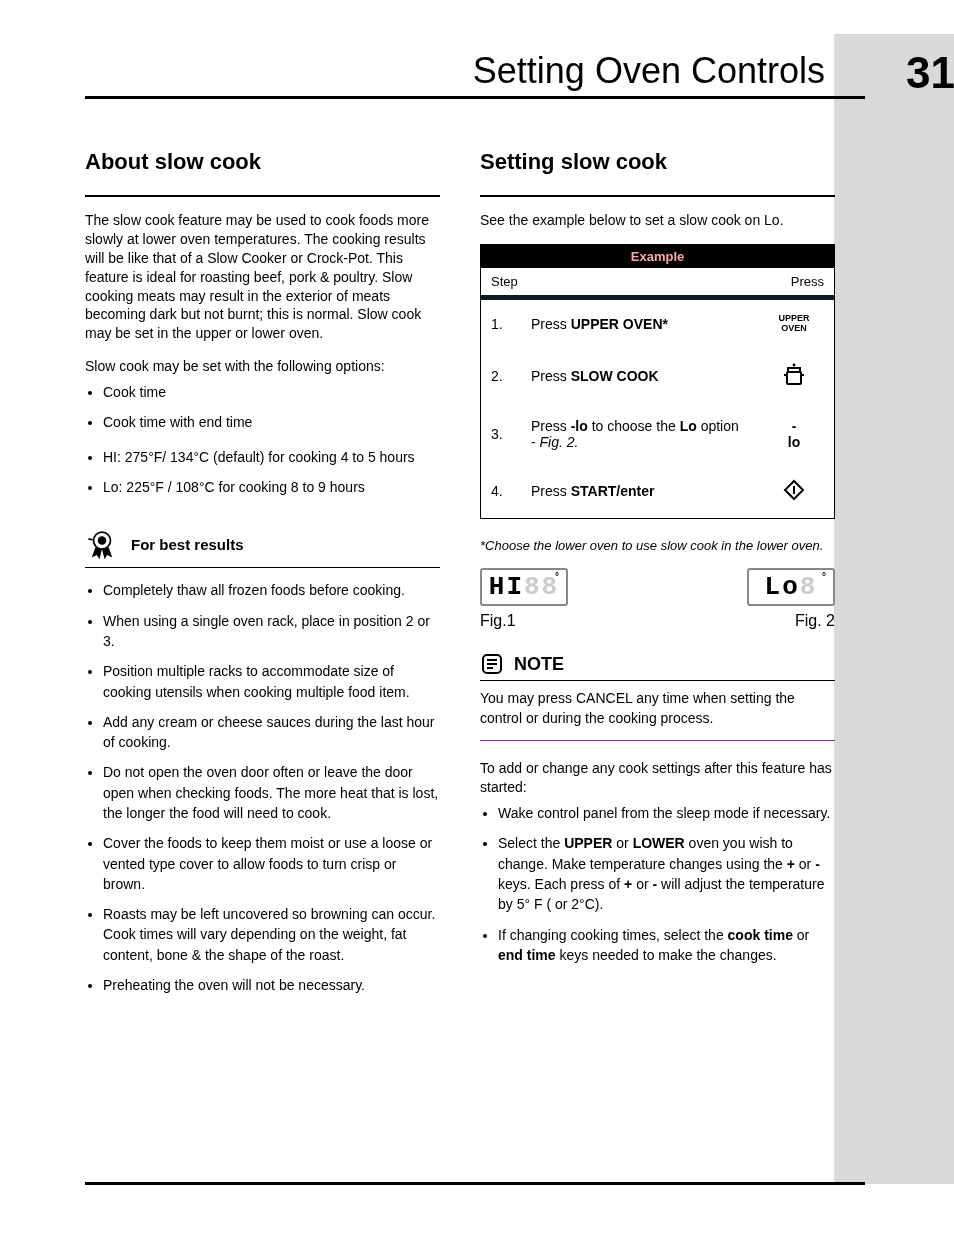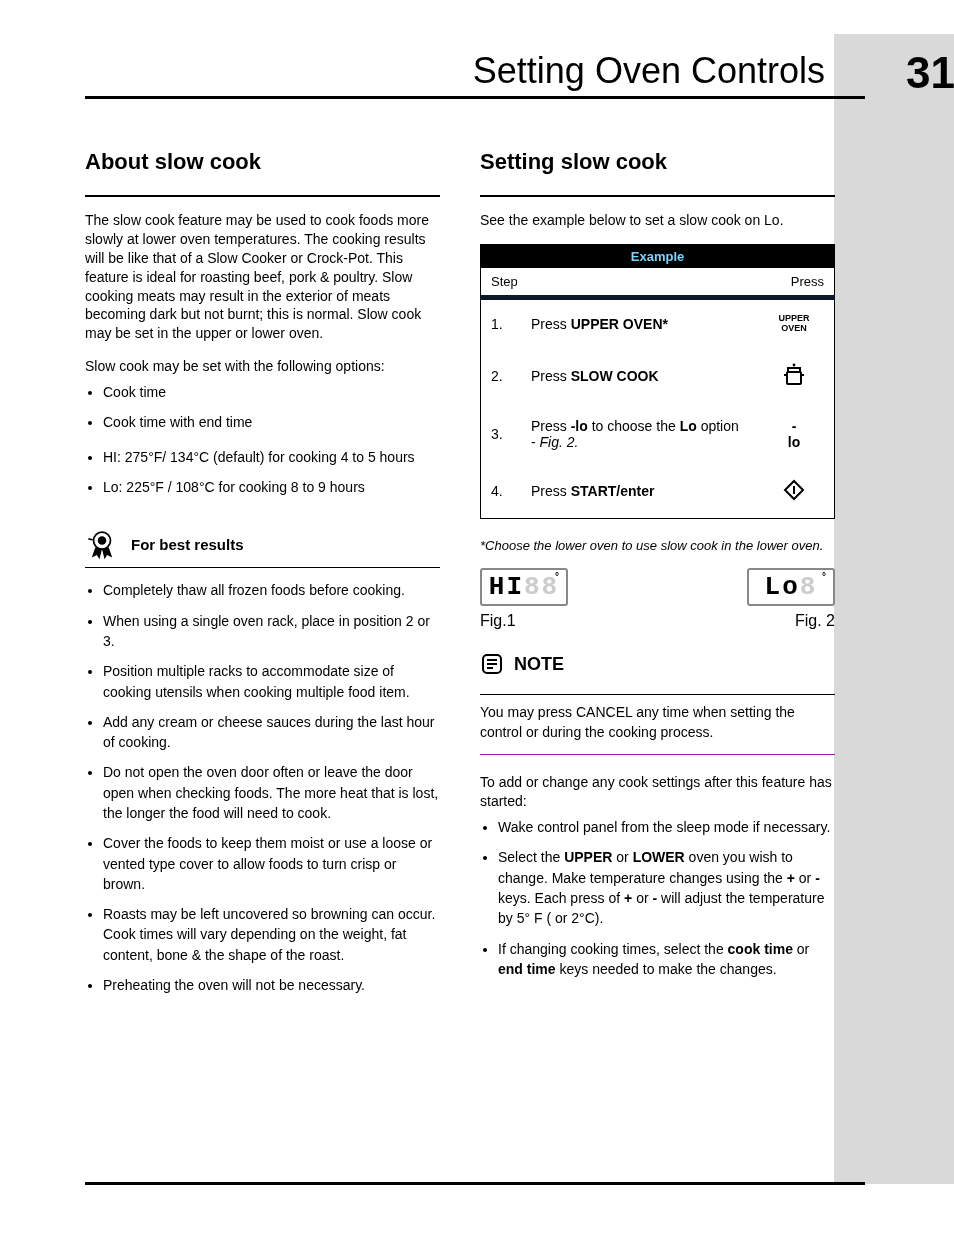--- a/index.html
+++ b/index.html
@@ -12,33 +12,33 @@
   .cols{display:flex;gap:40px;}
   .col{width:355px;}
   h2.sec{font-size:22px;font-weight:700;margin:0 0 6px 0;border-bottom:2px solid #000;padding-bottom:20px;}
   p{font-size:14px;line-height:1.35;margin:14px 0;}
   ul.bul{margin:6px 0 14px 0;padding-left:18px;}
   ul.bul li{font-size:14px;line-height:1.45;margin-bottom:10px;}
   .fbr-row{display:flex;align-items:center;gap:12px;margin:30px 0 12px 0;border-bottom:1px solid #000;padding-bottom:6px;}
   .fbr-title{font-size:15px;font-weight:700;}
   .ribbon-icon{width:34px;height:34px;}
   .example-table{border:1px solid #000;border-collapse:collapse;width:100%;margin-top:8px;}
-  .example-table th{background:#000;color:#7dd3fc;font-size:13px;font-weight:700;text-align:center;padding:4px 0;}
+  .example-table th{background:#000;color:#fca5a5;font-size:13px;font-weight:700;text-align:center;padding:4px 0;}
   .example-table .subhead td{font-size:13px;padding:6px 10px;border-bottom:5px solid #0f172a;}
   .example-table td{font-size:14px;padding:14px 10px;vertical-align:middle;}
   .example-table td.press{width:60px;text-align:center;font-size:11px;}
   .press-uo{font-size:9px;font-weight:700;line-height:1.1;display:inline-block;}
   .press-lo{font-size:14px;font-weight:700;}
   .footnote{font-style:italic;font-size:13px;margin:18px 0 14px 0;}
   .figs{display:flex;justify-content:space-between;align-items:flex-start;margin-bottom:6px;}
   .fig-lcd{border:2px solid #888;border-radius:3px;padding:2px 6px;font-family:"Courier New",monospace;font-size:26px;font-weight:700;letter-spacing:2px;display:inline-block;min-width:72px;text-align:center;position:relative;}
   .fig-lcd .deg{position:absolute;top:2px;right:4px;font-size:10px;}
   .fig-lcd .dim{color:#ccc;text-align:right;}
   .fig-caps{display:flex;justify-content:space-between;font-size:16px;margin-bottom:22px;text-align:center;}
-  .note-head{display:flex;align-items:center;gap:10px;border-bottom:1px solid #000;padding-bottom:18px;margin-bottom:8px;}
+  .note-head{display:flex;align-items:center;gap:10px;border-bottom:1px solid #000;padding-bottom:4px;margin-bottom:8px;}
   .note-title{font-size:18px;font-weight:700;}
   .note-icon{width:24px;height:24px;}
   .note-box{font-size:14px;line-height:1.4;border-bottom:1px solid #a21caf;padding-bottom:12px;margin-bottom:18px;}
   .footer-rule{position:absolute;left:85px;width:780px;top:1182px;border-top:3px solid #000;}
   .inline-b{font-weight:700;}
 </style>
 </head>
 <body>
 
 <div class="page">

